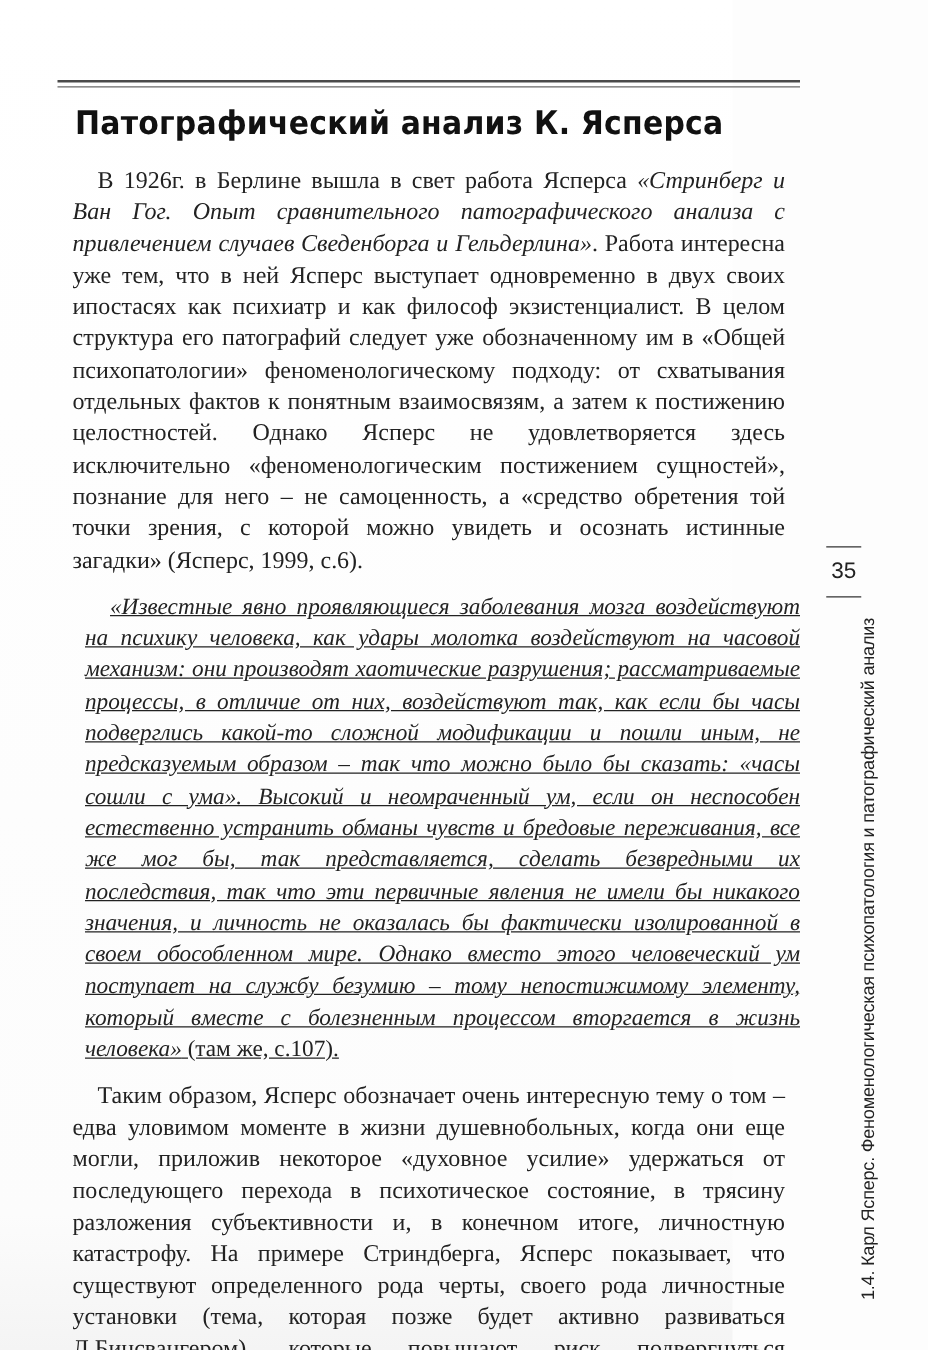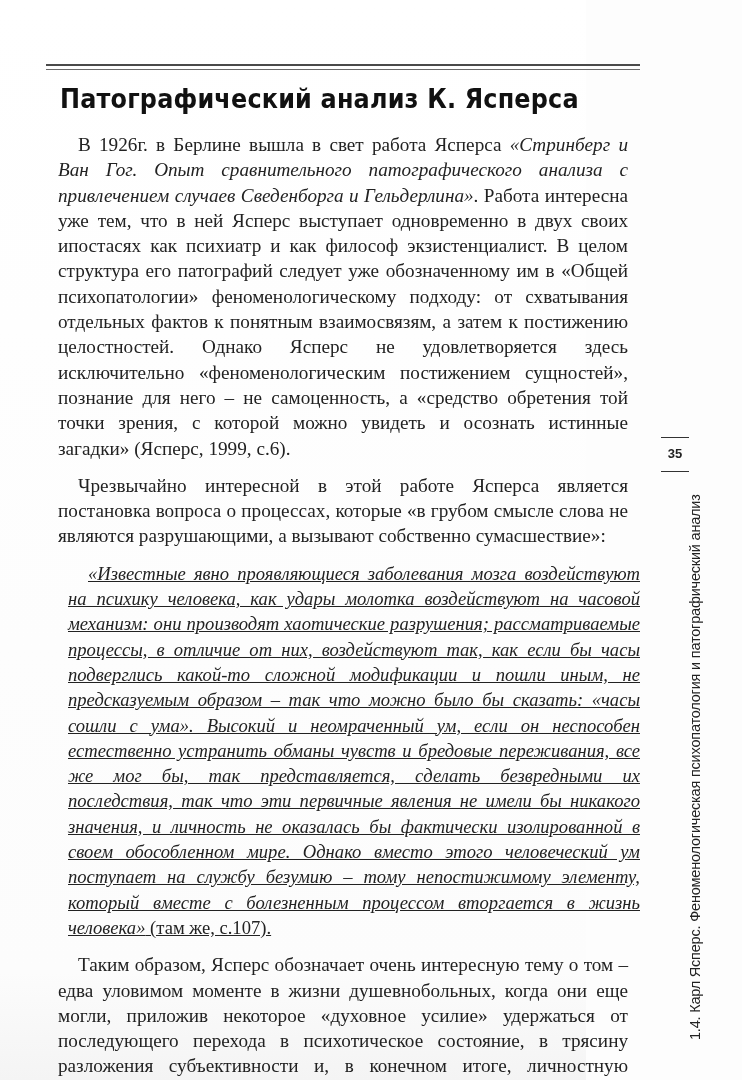--- a/index.html
+++ b/index.html
@@ -34,43 +34,41 @@
     margin:12px 0 12px 22px !important; text-indent:20px;
     font-style:italic; font-size:18.6px; line-height:25.3px;text-decoration:underline;
   }
   .quote .norm { font-style:normal; }
   .body em { font-style:italic; }
   .pno-wrap {
     position:absolute; left:660px; top:437px; width:30px; text-align:center;
   }
   .pno-line { height:0; border-top:1.5px solid #333; width:28px; margin:0 auto; }
   .pno {
-    font-family:"Liberation Sans", sans-serif; font-size:13px; color:#222;
+    font-family:"Liberation Sans", sans-serif; font-size:18px; color:#222;
     padding:8px 0 10px 0;
-    font-weight:bold;
   }
   .running-head {
     position:absolute; left:687px; top:1040px;
     transform-origin:left top; transform:rotate(-90deg);
     font-family:"Liberation Sans", sans-serif; font-size:14.5px; color:#222;
     white-space:nowrap; letter-spacing:-0.2px;
   }
 </style>
 </head>
 <body>
 
 <div class="page">
   <div class="top-rule"></div>
 
   <h1 class="title">Патографический анализ К. Ясперса</h1>
 
   <div class="body">
     <p class="p-first"><span>В 1926г. в Берлине вышла в свет работа Ясперса </span><em>«Стринберг и Ван Гог. Опыт сравнительного патографического анализа с привлечением случаев Сведенборга и Гельдерлина»</em><span>. Работа интересна уже тем, что в ней Ясперс выступает одновременно в двух своих ипостасях как психиатр и как философ экзистенциалист. В целом структура его патографий следует уже обозначенному им в «Общей психопатологии» феноменологическому подходу: от схватывания отдельных фактов к понятным взаимосвязям, а затем к постижению целостностей. Однако Ясперс не удовлетворяется здесь исключительно «феноменологическим постижением сущностей», познание для него – не самоценность, а «средство обретения той точки зрения, с которой можно увидеть и осознать истинные загадки» (Ясперс, 1999, с.6).</span></p>
 
-    <p class="p2">Чрезвычайно интересной в этой работе Ясперса является постановка вопроса о процессах, которые «в грубом смысле слова не являются разрушающими, а вызывают собственно сумасшествие»:</p>
 
     <p class="quote"><span>«Известные явно проявляющиеся заболевания мозга воздействуют на психику человека, как удары молотка воздействуют на часовой механизм: они производят хаотические разрушения; рассматриваемые процессы, в отличие от них, воздействуют так, как если бы часы подверглись какой-то сложной модификации и пошли иным, не предсказуемым образом – так что можно было бы сказать: «часы сошли с ума». Высокий и неомраченный ум, если он неспособен естественно устранить обманы чувств и бредовые переживания, все же мог бы, так представляется, сделать безвредными их последствия, так что эти первичные явления не имели бы никакого значения, и личность не оказалась бы фактически изолированной в своем обособленном мире. Однако вместо этого человеческий ум поступает на службу безумию – тому непостижимому элементу, который вместе с болезненным процессом вторгается в жизнь человека»</span><span class="norm"> (там же, с.107).</span></p>
 
     <p><span>Таким образом, Ясперс обозначает очень интересную тему о том – едва уловимом моменте в жизни душевнобольных, когда они еще могли, приложив некоторое «духовное усилие» удержаться от последующего перехода в психотическое состояние, в трясину разложения субъективности и, в конечном итоге, личностную катастрофу. На примере Стриндберга, Ясперс показывает, что существуют определенного рода черты, своего рода личностные установки (тема, которая позже будет активно развиваться Л.Бинсвангером), которые повышают риск подвергнуться психическому заболеванию. По словам самого Стриндберга, это было </span></p>
   </div>
 
   <div class="pno-wrap">
     <div class="pno-line"></div>
     <div class="pno">35</div>
     <div class="pno-line"></div>

